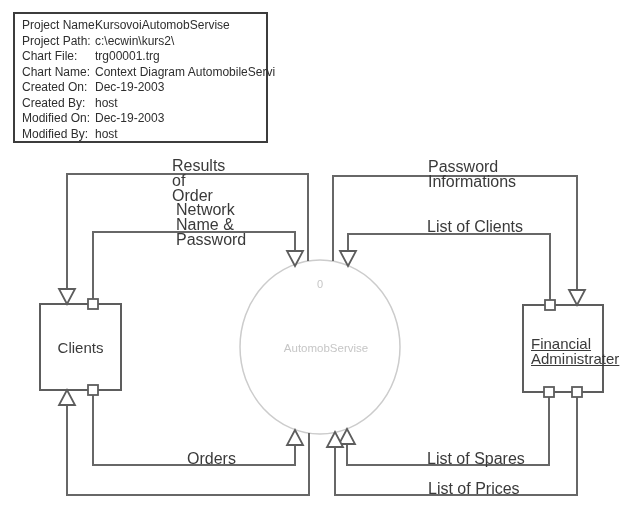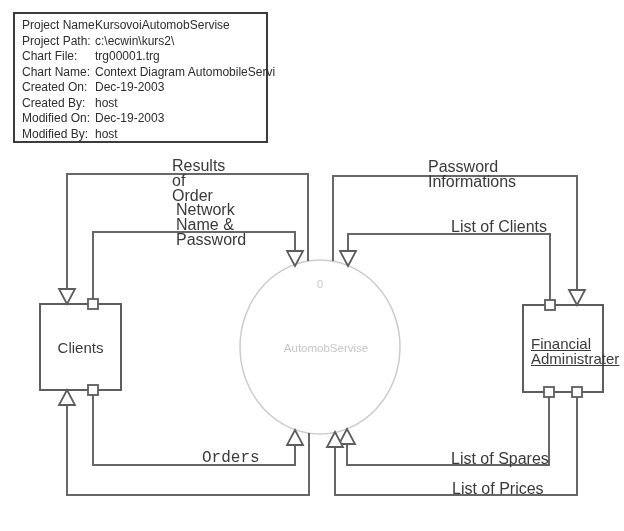--- a/index.html
+++ b/index.html
@@ -13,21 +13,21 @@
     position:absolute;left:13px;top:12px;width:255px;height:131px;
     border:2px solid #3c3c3c;background:#fff;box-sizing:border-box;
     padding:4px 0 0 7px;font-size:12px;line-height:15.5px;color:#2e2e2e;
   }
   .info-row{white-space:nowrap;}
   .info-label{display:inline-block;width:73px;}
   
   .lbl{
     position:absolute;font-size:16px;line-height:15px;color:#3a3a3a;
   }
-  .nowrap{white-space:nowrap;margin-left:24px;}
+  .nowrap{white-space:nowrap;}
   .entity-label{
     position:absolute;font-size:15px;color:#3a3a3a;
   }
   .clients-label{
     left:40px;top:304px;width:81px;height:86px;
     display:flex;align-items:center;justify-content:center;
   }
   .admin-label{
     left:531px;top:336px;width:74px;line-height:15px;text-align:left;text-decoration:underline;
   }
@@ -112,17 +112,17 @@
 
   <div class="entity-label clients-label">Clients</div>
   <div class="entity-label admin-label">Financial Administrater</div>
   <div class="proc-num">0</div>
   <div class="proc-name">AutomobServise</div>
 
   <div class="lbl" style="left:172px;top:158px;width:58px;">Results of Order</div>
   <div class="lbl" style="left:176px;top:202px;width:80px;">Network Name &amp; Password</div>
   <div class="lbl" style="left:428px;top:159px;width:72px;">Password Informations</div>
   <div class="lbl nowrap" style="left:427px;top:219px;">List of Clients</div>
-  <div class="lbl nowrap" style="left:178px;top:451px;font-family:Liberation Mono, monospace;">Orders</div>
+  <div class="lbl nowrap" style="left:187px;top:451px;">Orders</div>
   <div class="lbl nowrap" style="left:427px;top:451px;">List of Spares</div>
   <div class="lbl nowrap" style="left:428px;top:481px;">List of Prices</div>
 
 </div>
 
 </body></html>

